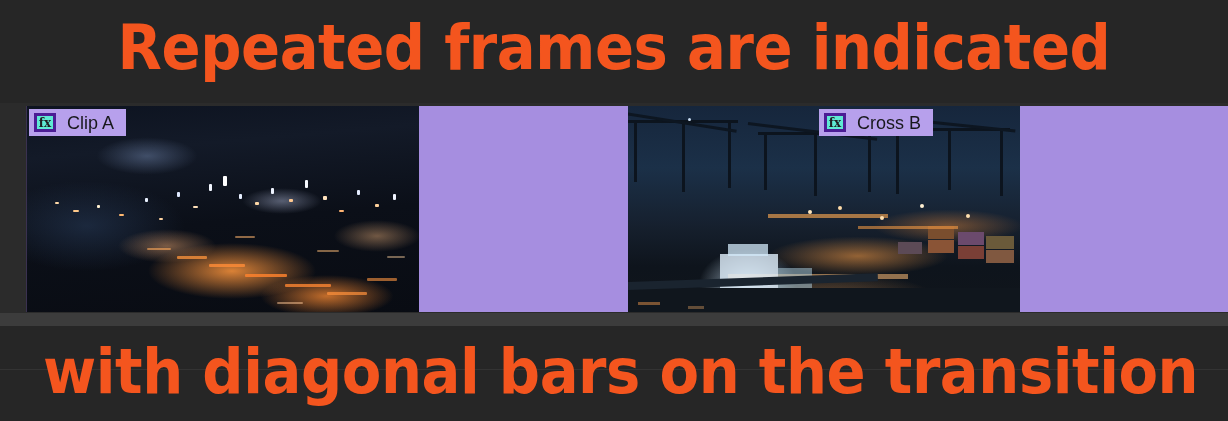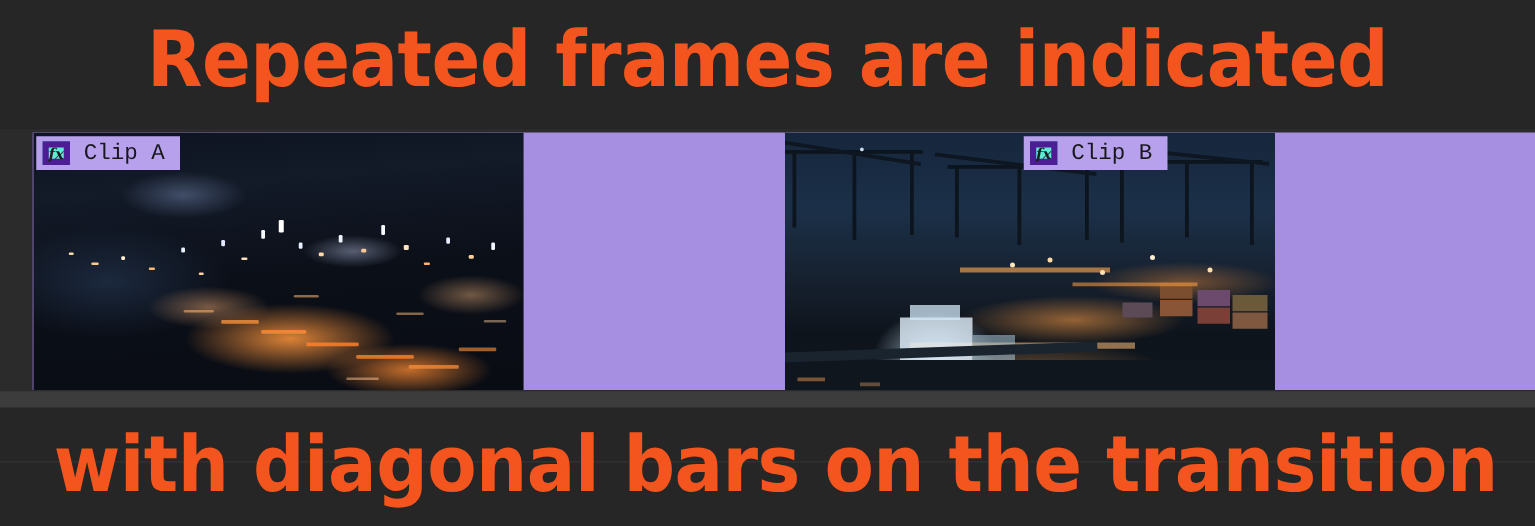--- a/index.html
+++ b/index.html
@@ -185,35 +185,34 @@
     z-index: 25;
     box-sizing: border-box;
   }
   #chip-a { left: 29px; }
   #chip-b { left: 819px; }
 
   .fx-badge {
     width: 22px;
     height: 19px;
     background: #5eead4;
-    border: 5px solid #4c1d95;
+    border: 3px solid #4c1d95;
     box-sizing: border-box;
     display: flex;
     align-items: center;
     justify-content: center;
     font-family: "DejaVu Serif", serif;
-    font-style: italic;
     font-weight: bold;
     font-size: 12px;
     color: #1e1e22;
     line-height: 1;
     margin-right: 11px;
   }
   .clip-chip-label {
-    font-family: Liberation Mono, monospace;
+    font-family: Liberation Sans, sans-serif;
     font-size: 18px;
     color: #18181c;
     white-space: nowrap;
     line-height: 1;
   }
 </style>
 </head>
 <body>
 
 <div class="bg-dark" id="bg-top"></div>
@@ -319,21 +318,21 @@
   </div>
 
 
   <div class="clip-chip" id="chip-a">
     <span class="fx-badge">fx</span>
     <span class="clip-chip-label">Clip A</span>
   </div>
 
   <div class="clip-chip" id="chip-b">
     <span class="fx-badge">fx</span>
-    <span class="clip-chip-label">Clip B</span>
+    <span class="clip-chip-label">Cross B</span>
   </div>
 
 </div>
 
 <div id="bg-divider"></div>
 <div id="bg-line-1"></div>
 
 <div class="caption" id="caption-top">Repeated frames are indicated</div>
 <div class="caption" id="caption-bottom">with diagonal bars on the transition</div>
 

